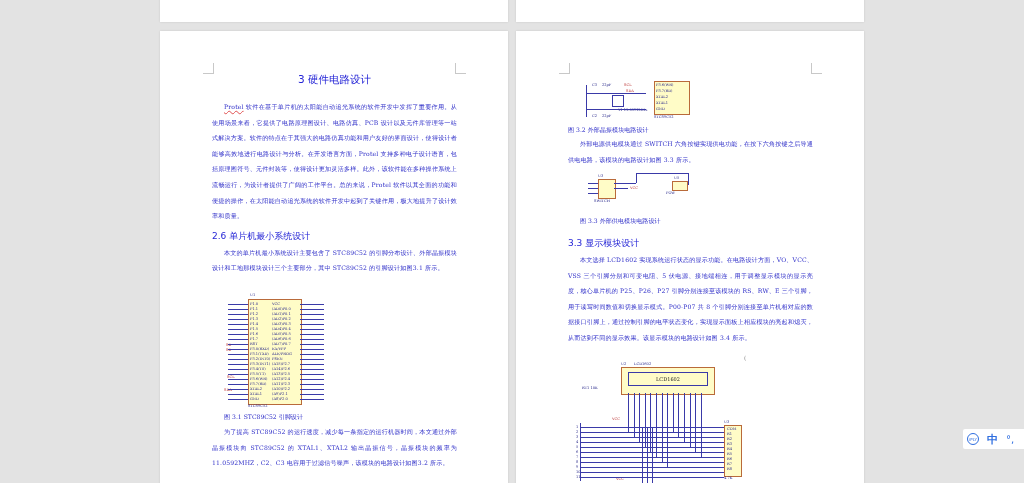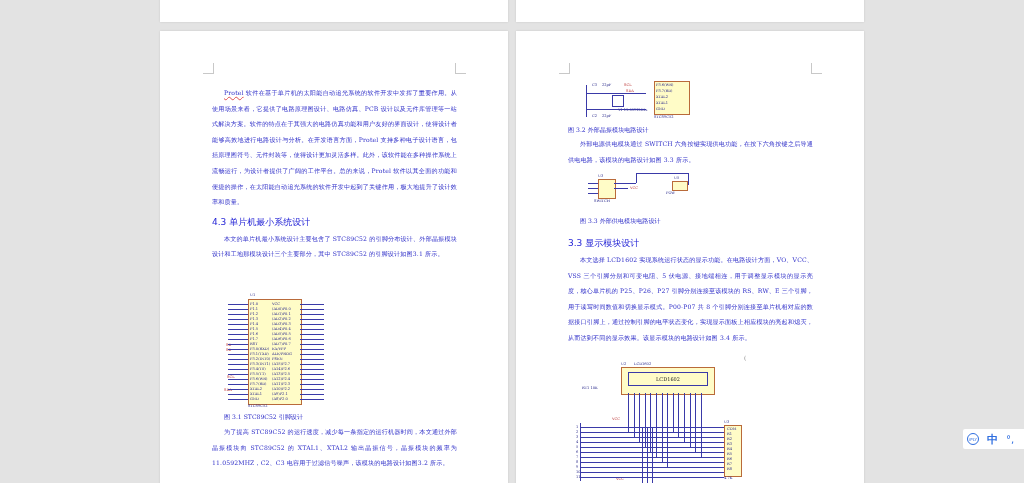--- a/index.html
+++ b/index.html
@@ -43,25 +43,26 @@
 <body>
 
 <div class="page" style="left:160px;top:-10px;width:348px;height:32px;"></div>
 <div class="page" style="left:516px;top:-10px;width:348px;height:32px;"></div>
 
 <div class="page" style="left:160px;top:31px;width:348px;height:470px;">
   <div class="corner c-tl" style="left:43px;top:32px;"></div>
   <div class="corner c-tr" style="left:295px;top:32px;"></div>
 
   <div class="content" style="left:52px;top:42px;width:245px;">
+    <div class="h1">3 硬件电路设计</div>
     <div style="height:10px"></div>
     <div style="height:2px"></div>
     <p class="p"><span class="u">Protel</span><span> 软件在基于单片机的太阳能自动追光系统的软件开发中发挥了重要作</span><span>用。从使用场景来看，它提供了电路原理图设计、电路仿真、PCB 设计以及元</span><span>件库管理等一站式解决方案。软件的特点在于其强大的电路仿真功能和用户友好</span><span>的界面设计，使得设计者能够高效地进行电路设计与分析。在开发语言方面，</span><span>Protel 支持多种电子设计语言，包括原理图符号、元件封装等，使得设计更加灵</span><span>活多样。此外，该软件能在多种操作系统上流畅运行，为设计者提供了广阔的工</span><span>作平台。总的来说，Protel 软件以其全面的功能和便捷的操作，在太阳能自动追</span><span>光系统的软件开发中起到了关键作用，极大地提升了设计效率和质量。</span></p>
     <div style="height:6px"></div>
-    <p class="h2">4.3 单片机最小系统设计</p>
+    <p class="h2">2.6 单片机最小系统设计</p>
     <div style="height:2px"></div>
     <p class="p"><span>本文的单片机最小系统设计主要包含了 STC89C52 的引脚分布设计、外部晶</span><span>振模块设计和工地那模块设计三个主要部分，其中 STC89C52 的引脚设计如图</span><span>3.1 所示。</span></p>
   </div>
 
   <div class="schem" style="left:62px;top:260px;width:110px;height:122px;">
     <div class="tiny" style="left:28px;top:2px;">U1</div>
     <div class="chip" style="left:26px;top:8px;width:52px;height:104px;"></div>
     <div id="pins31"></div>
     <div class="tiny" style="left:26px;top:113px;">STC89C52</div>
     <div class="tinyred" style="left:4px;top:52px;">SD</div>

